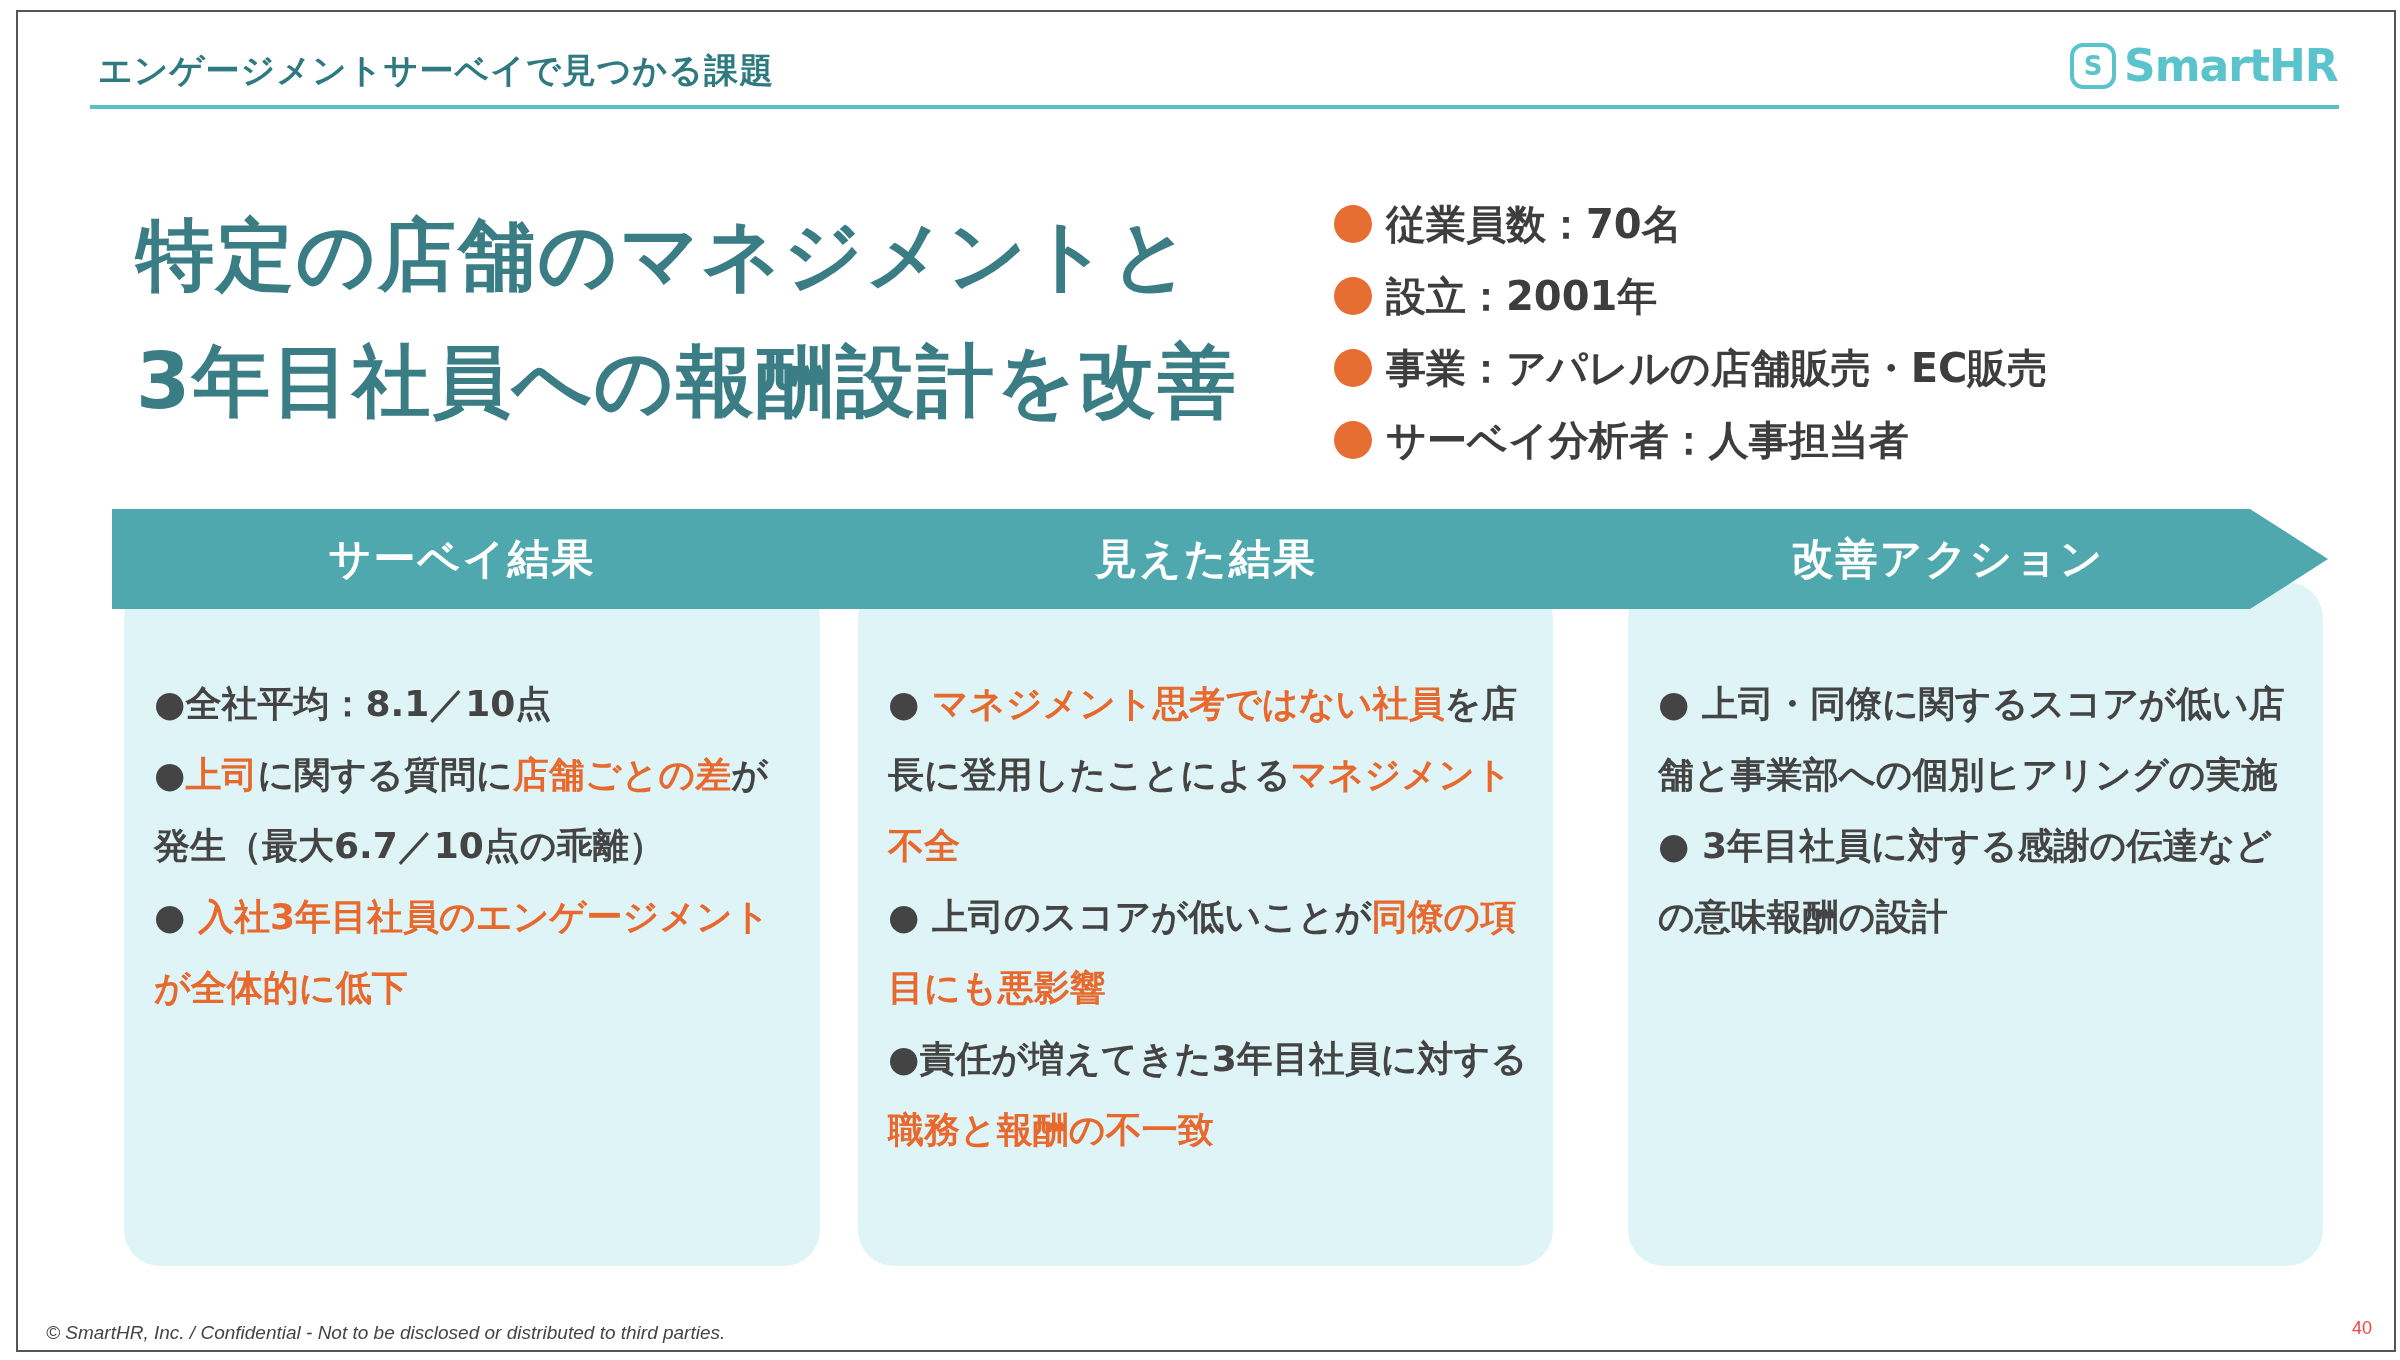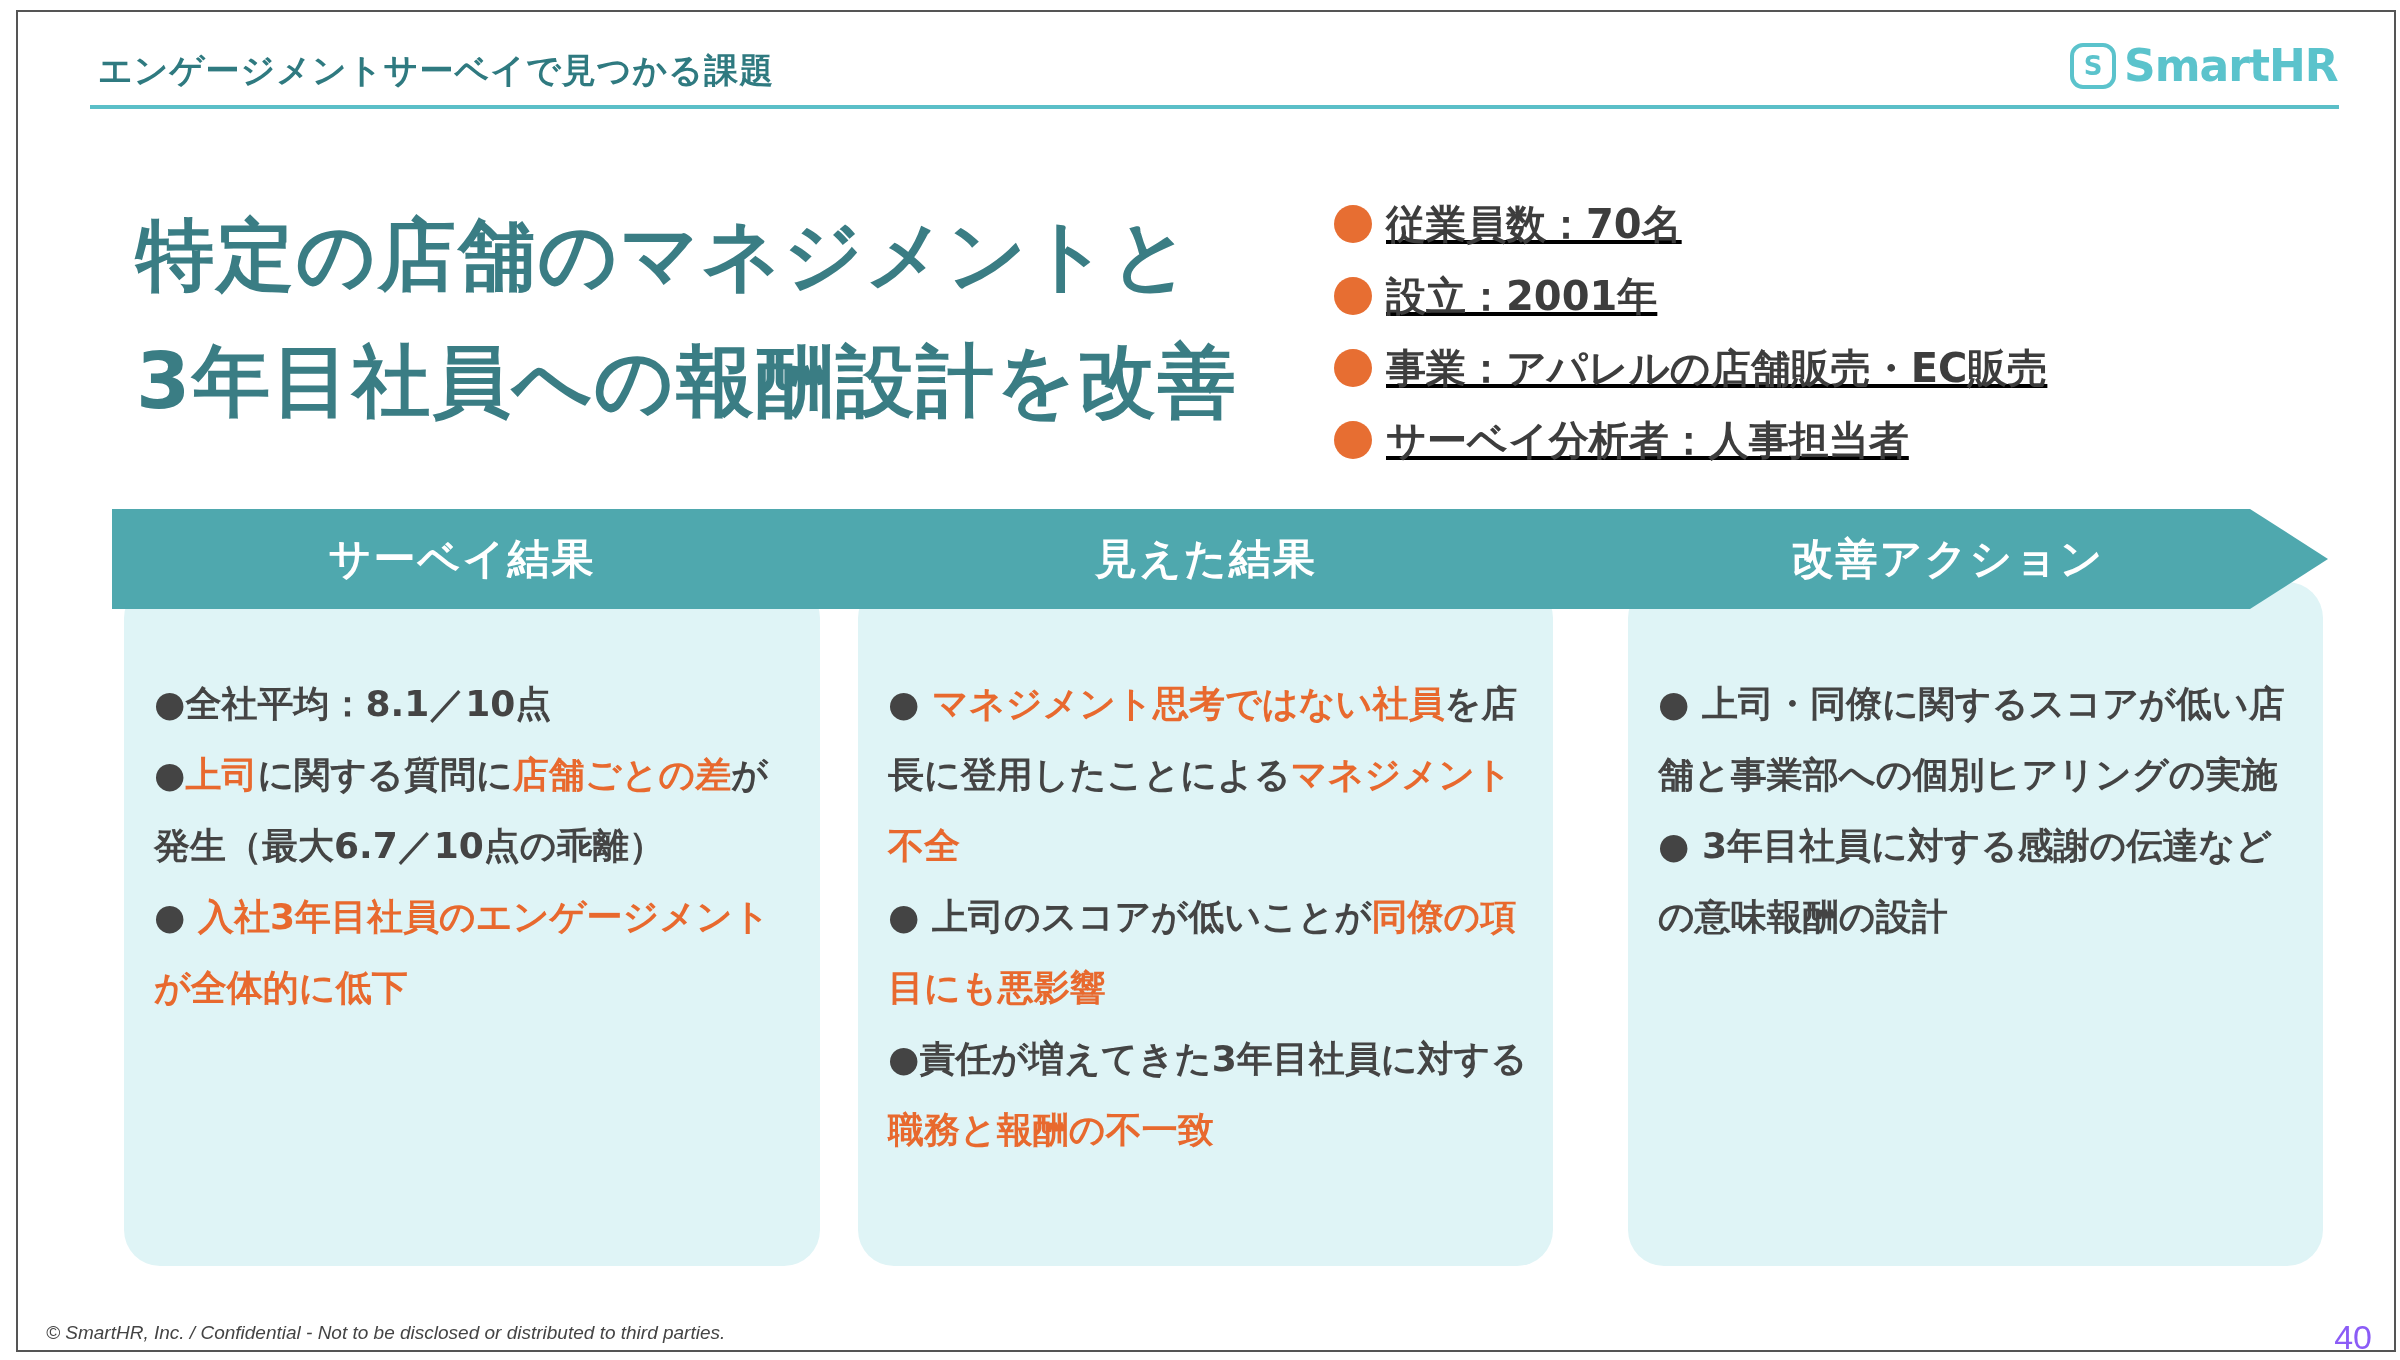--- a/index.html
+++ b/index.html
@@ -33,21 +33,21 @@
     color: #5bc3cc; letter-spacing: -1px;
   }
 
   .main-title {
     position: absolute; left: 118px; top: 180px;
     font-size: 78px; font-weight: bold; color: #3a7d84; line-height: 126px;
     letter-spacing: 2px; white-space: nowrap;
   }
 
   .facts {
-    position: absolute; left: 1316px; top: 176px; list-style: none; text-decoration: underline;
+    position: absolute; left: 1316px; top: 176px; list-style: none;
   }
   .fact {
     display: flex; align-items: center; height: 72px;
     font-size: 40px; font-weight: bold; color: #3d3d3d; white-space: nowrap;
   }
   .fact-dot {
     width: 38px; height: 38px; border-radius: 50%; background: #e76e32;
     margin-right: 14px; flex: 0 0 auto;
   }
 
@@ -71,21 +71,21 @@
   .card-body p { margin: 0; }
   .hl { color: #e8692e; }
   .bullet { color: #444444; }
 
   .footer-note {
     position: absolute; left: 28px; top: 1310px;
     font-family: "Liberation Sans", sans-serif; font-size: 19px; color: #444444; white-space: nowrap; font-style: italic;
   }
   .page-num {
     position: absolute; right: 22px; top: 1306px;
-    font-family: "Liberation Sans", sans-serif; font-size: 34px; color: #8b5cf6;
+    font-family: "Liberation Sans", sans-serif; font-size: 18px; color: #ef4444;
   }
 </style>
 </head>
 <body>
 
 <div class="slide">
 
   <div class="header-title">エンゲージメントサーベイで見つかる課題</div>
   <div class="header-rule"></div>
 

